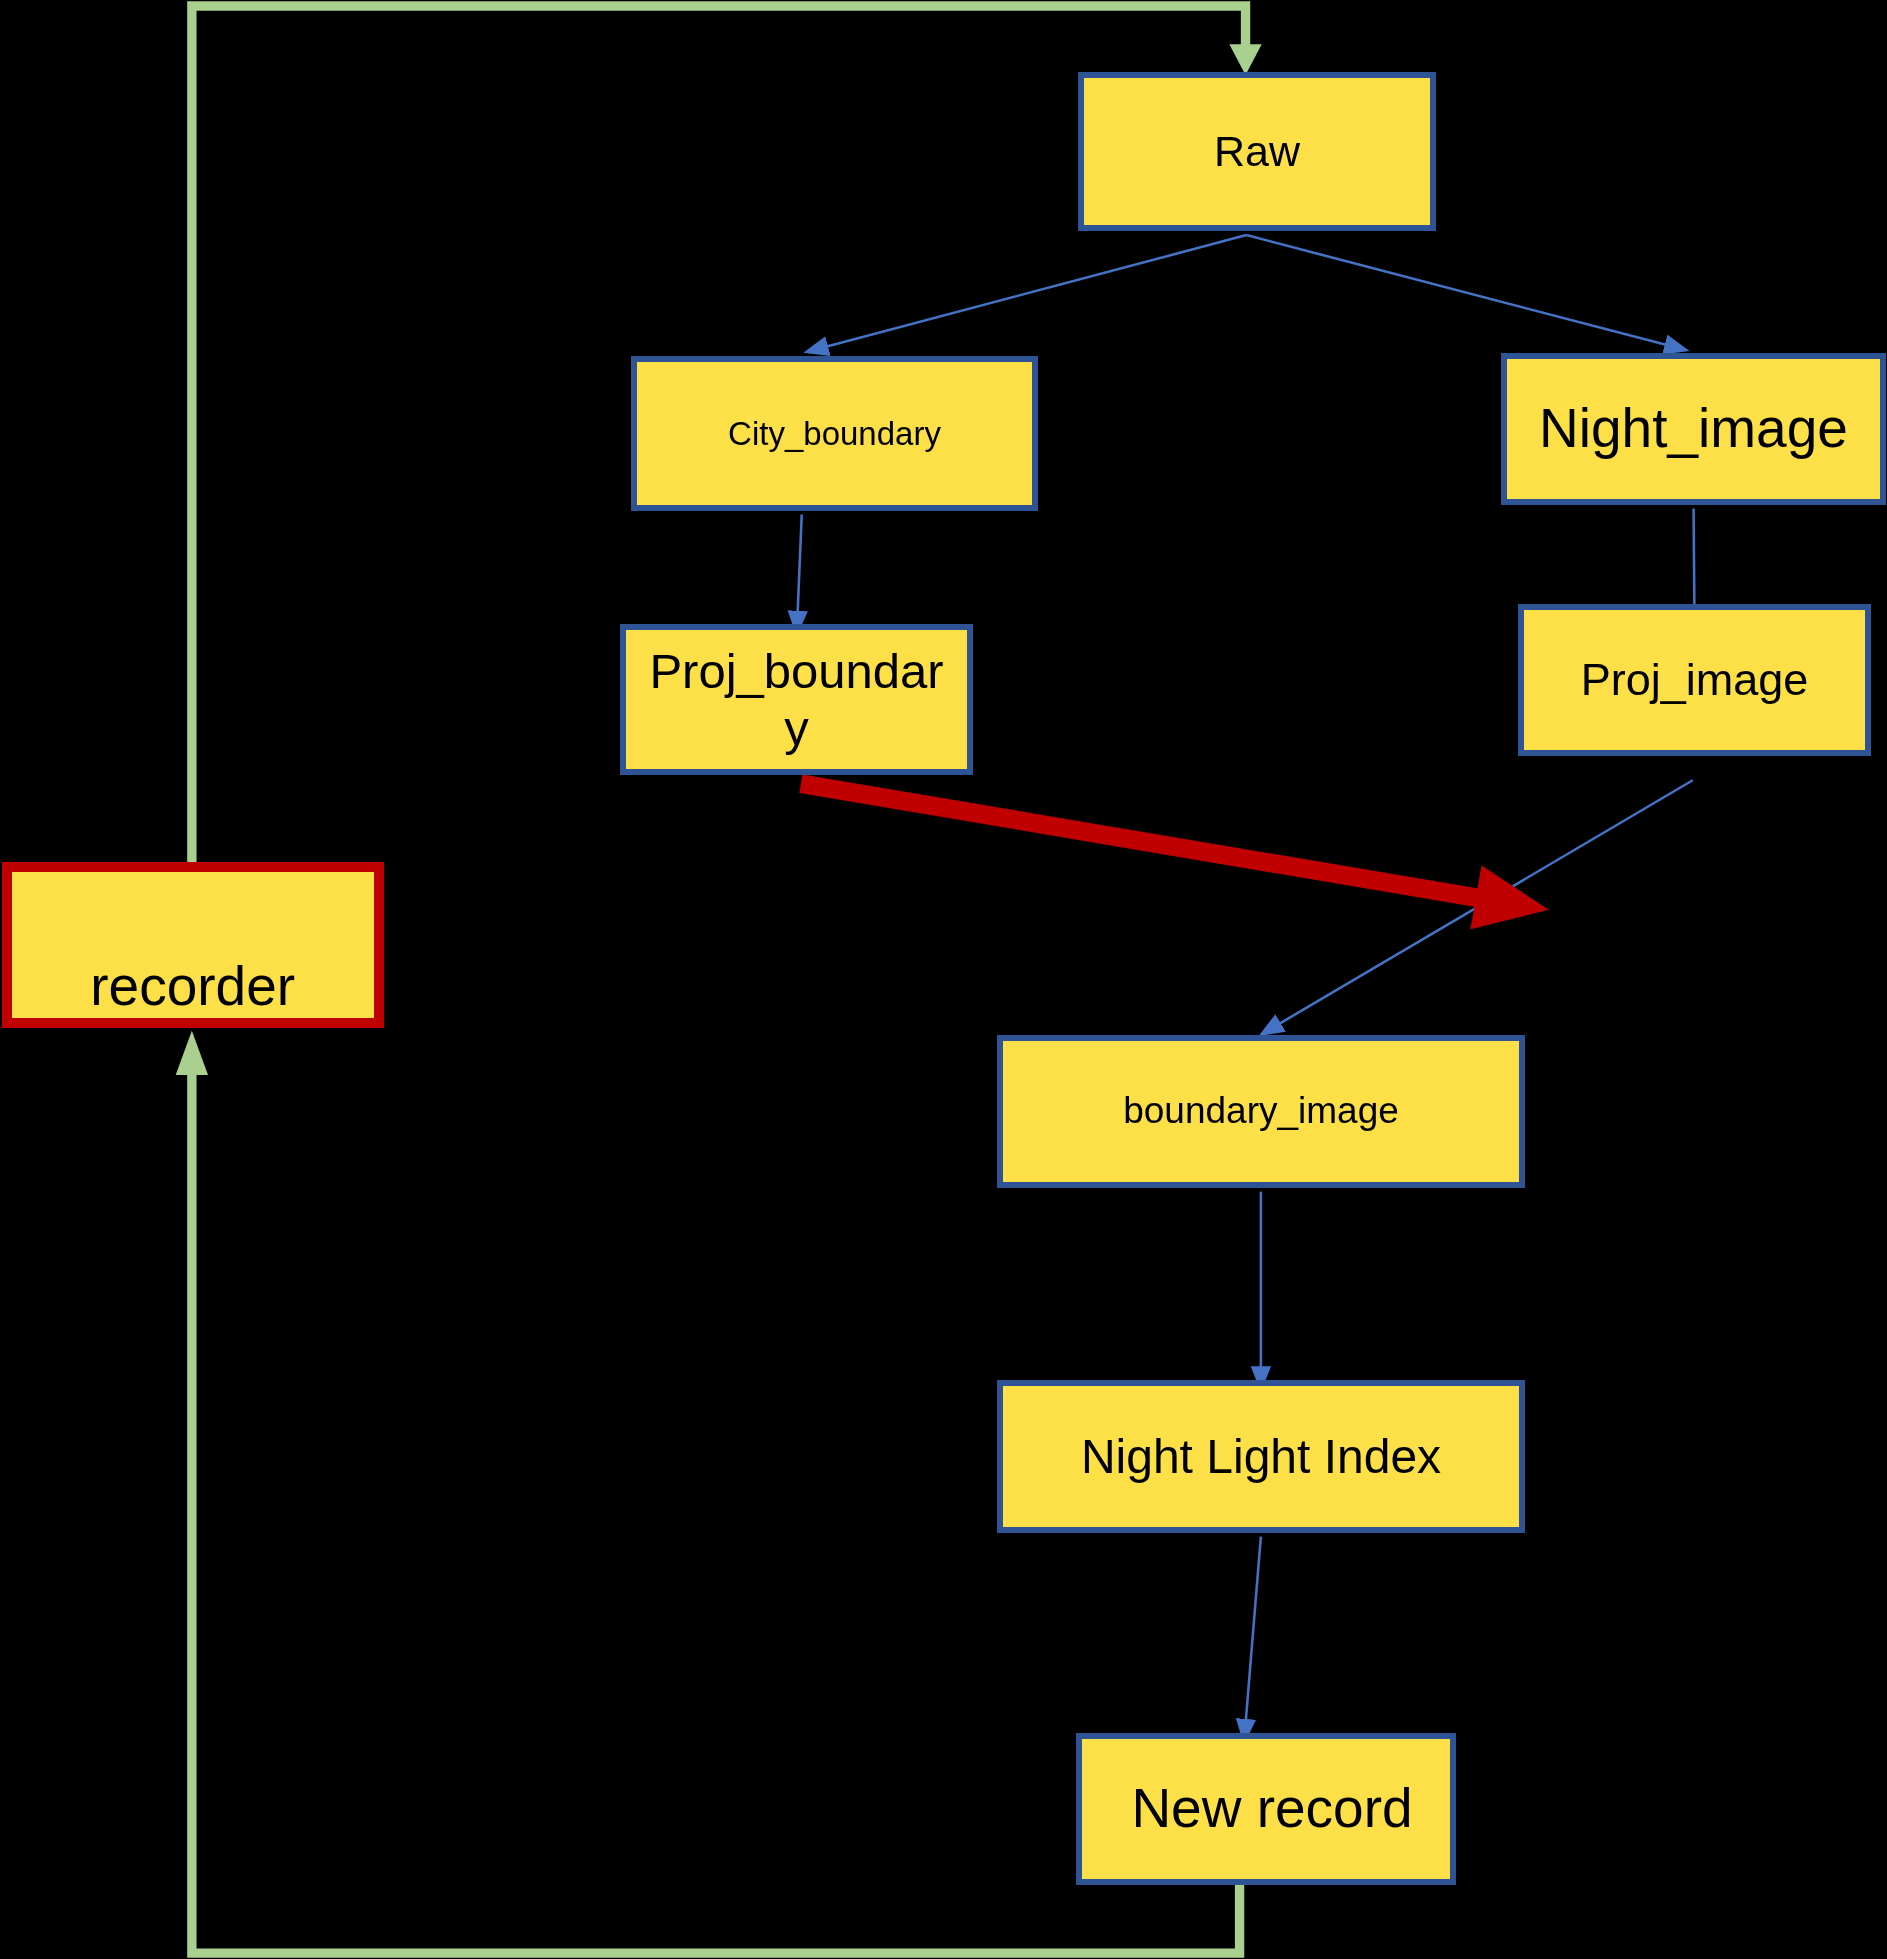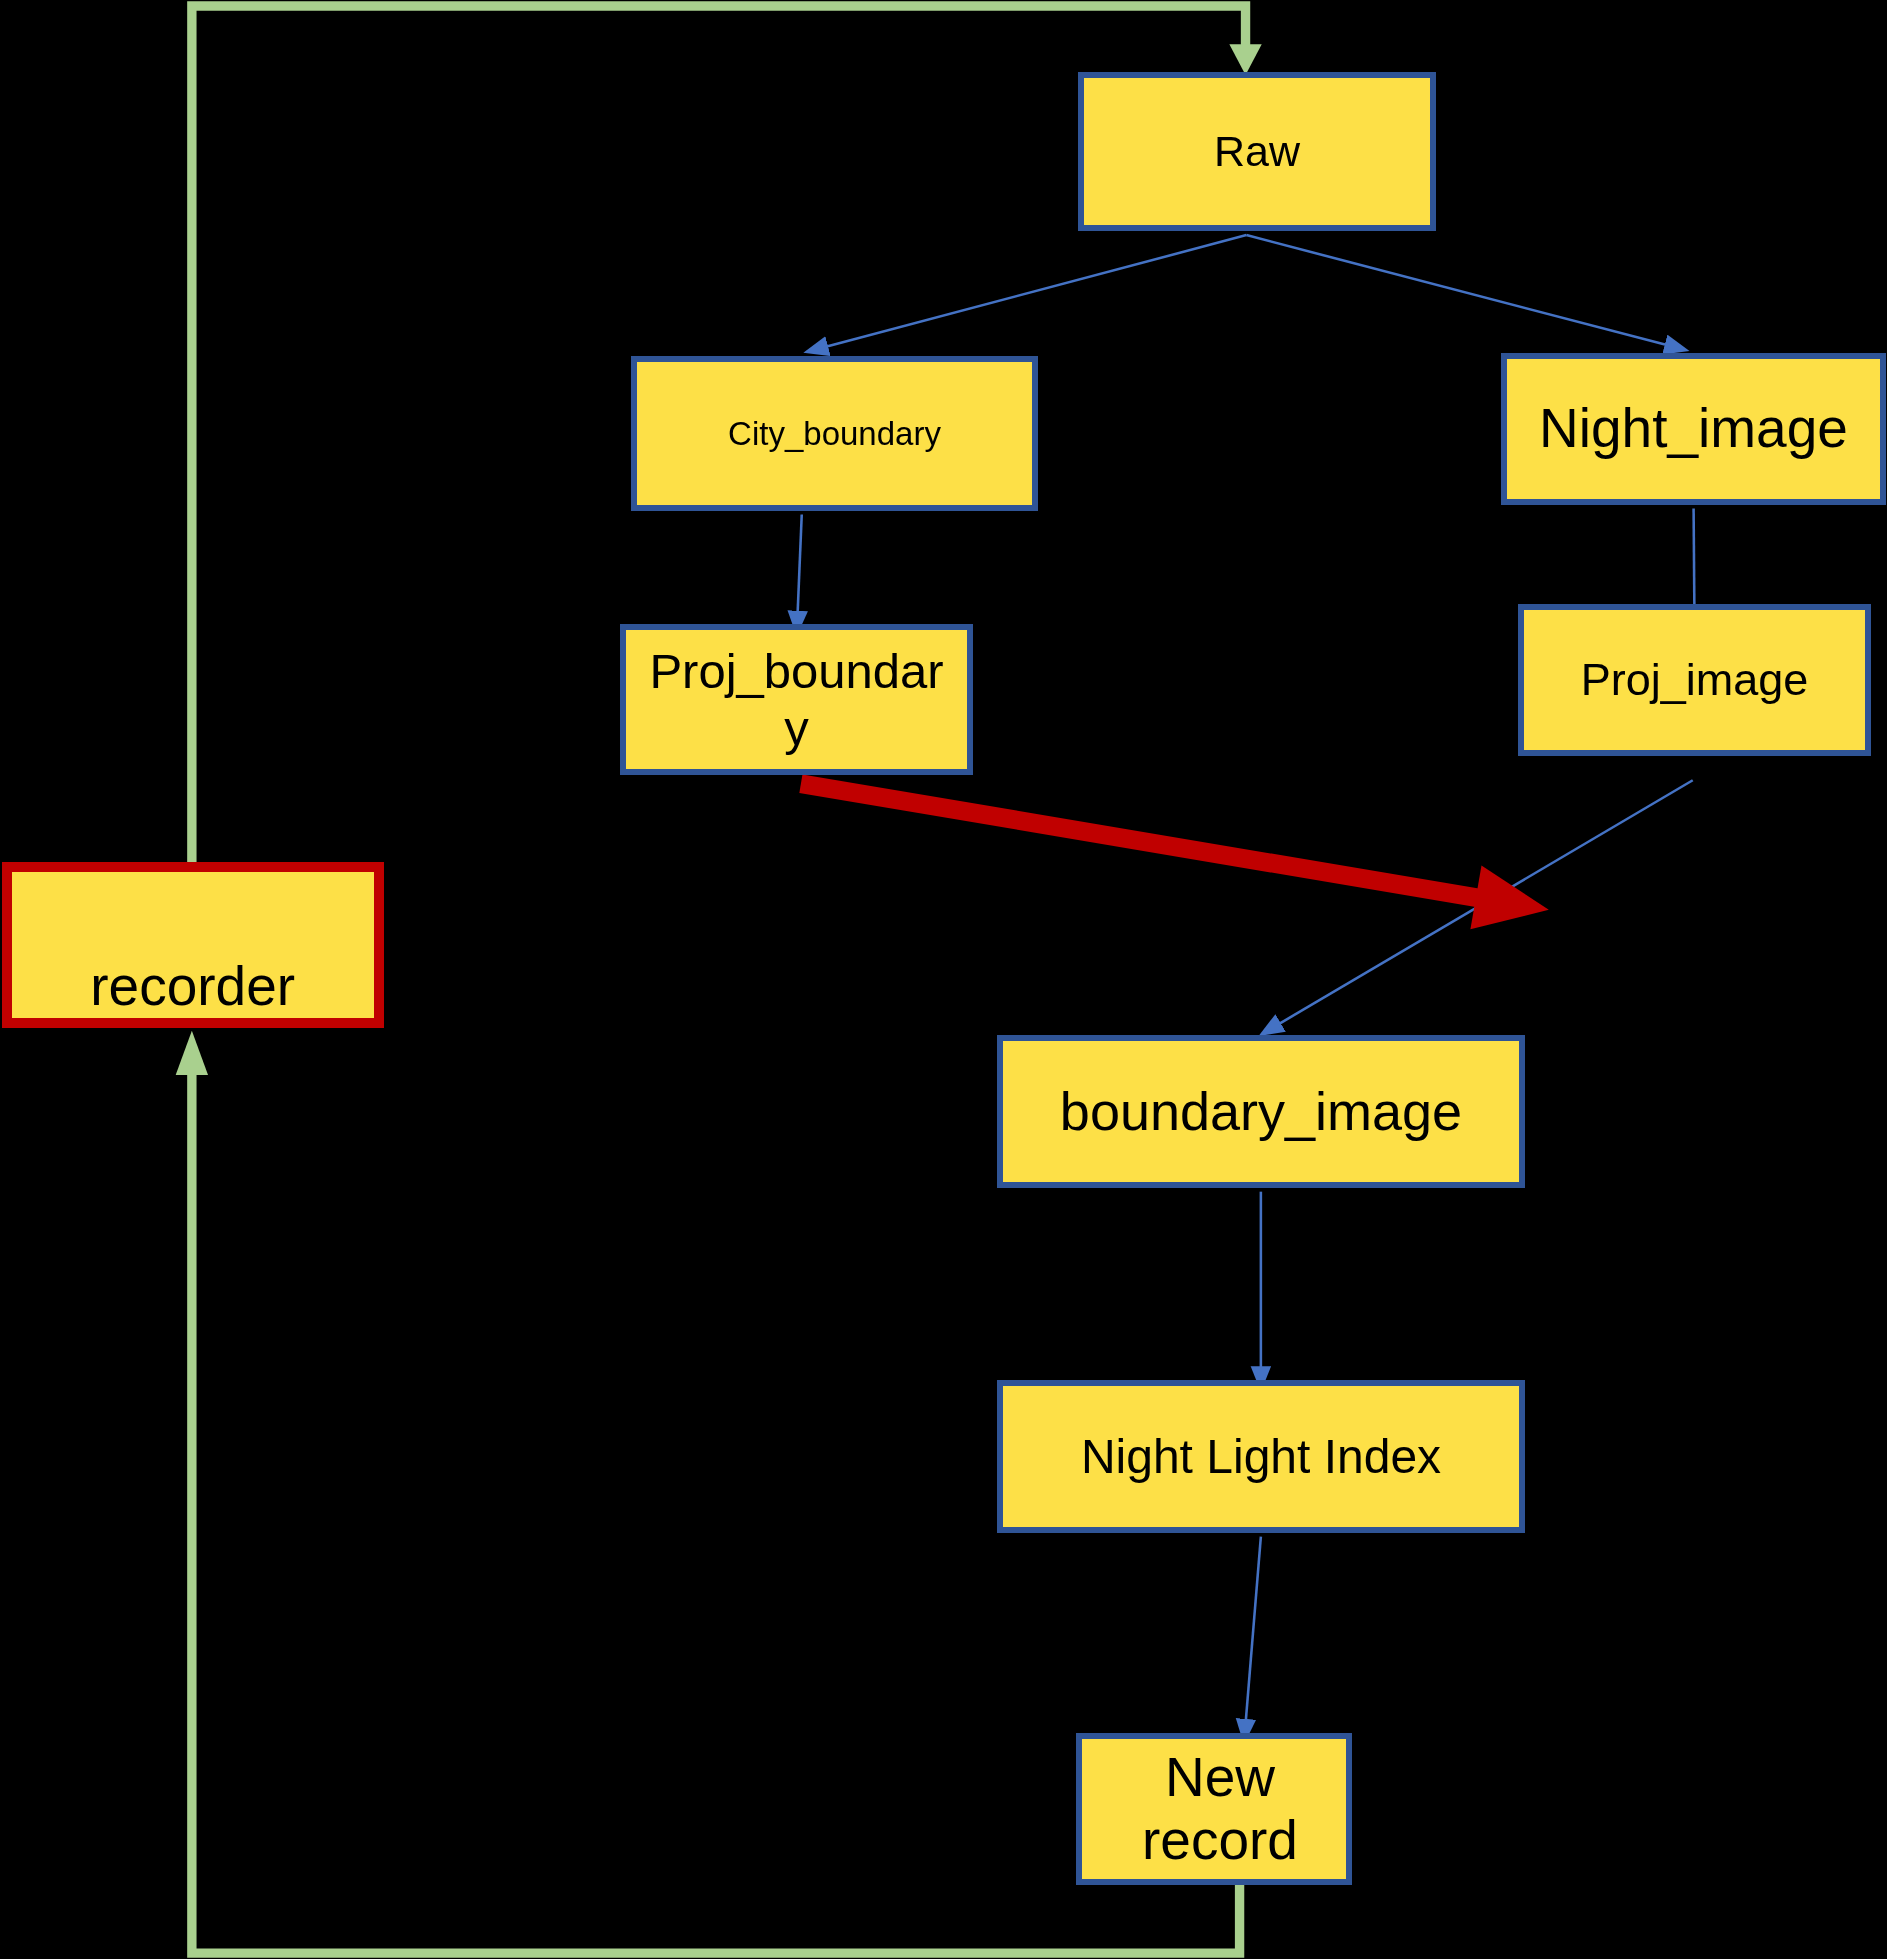--- a/index.html
+++ b/index.html
@@ -28,23 +28,23 @@
     text-align: center;
     color: #000000;
     line-height: 1.15;
   }
   .node-raw            { left:1078px; top:72px;   width:358px; height:159px; font-size:43px; }
   .node-city-boundary  { left:583px;  top:356px;  width:407px; height:155px; font-size:33px;margin-left:48px; }
   .node-night-image    { left:1501px; top:353px;  width:385px; height:152px; font-size:55px; }
   .node-proj-boundary  { left:620px;  top:624px;  width:353px; height:151px; font-size:49px; }
   .node-proj-boundary .wrap-inner { width:307px; word-break:break-all; }
   .node-proj-image     { left:1518px; top:604px;  width:353px; height:152px; font-size:45px; }
-  .node-boundary-image { left:997px; top:1035px; width:528px; height:153px; font-size:54px; }
+  .node-boundary-image { left:997px; top:1035px; width:528px; height:153px; font-size:37px; }
   .node-night-light-index { left:997px; top:1380px; width:528px; height:153px; font-size:48px; }
-  .node-new-record     { left:1076px; top:1733px; width:276px; height:152px; font-size:55px;padding-left:12px; }
+  .node-new-record     { left:1076px; top:1733px; width:380px; height:152px; font-size:55px;padding-left:12px; }
   .node-recorder       { left:1.7px;    top:862px; width:382px; height:166px; font-size:55px;
                          border: 10.2px solid #C00000; align-items: flex-end; }
 </style>
 </head>
 <body>
 
 <div id="canvas">
 
   <svg id="connector-layer" viewBox="0 0 2216 2301" xmlns="http://www.w3.org/2000/svg">
     <defs>

